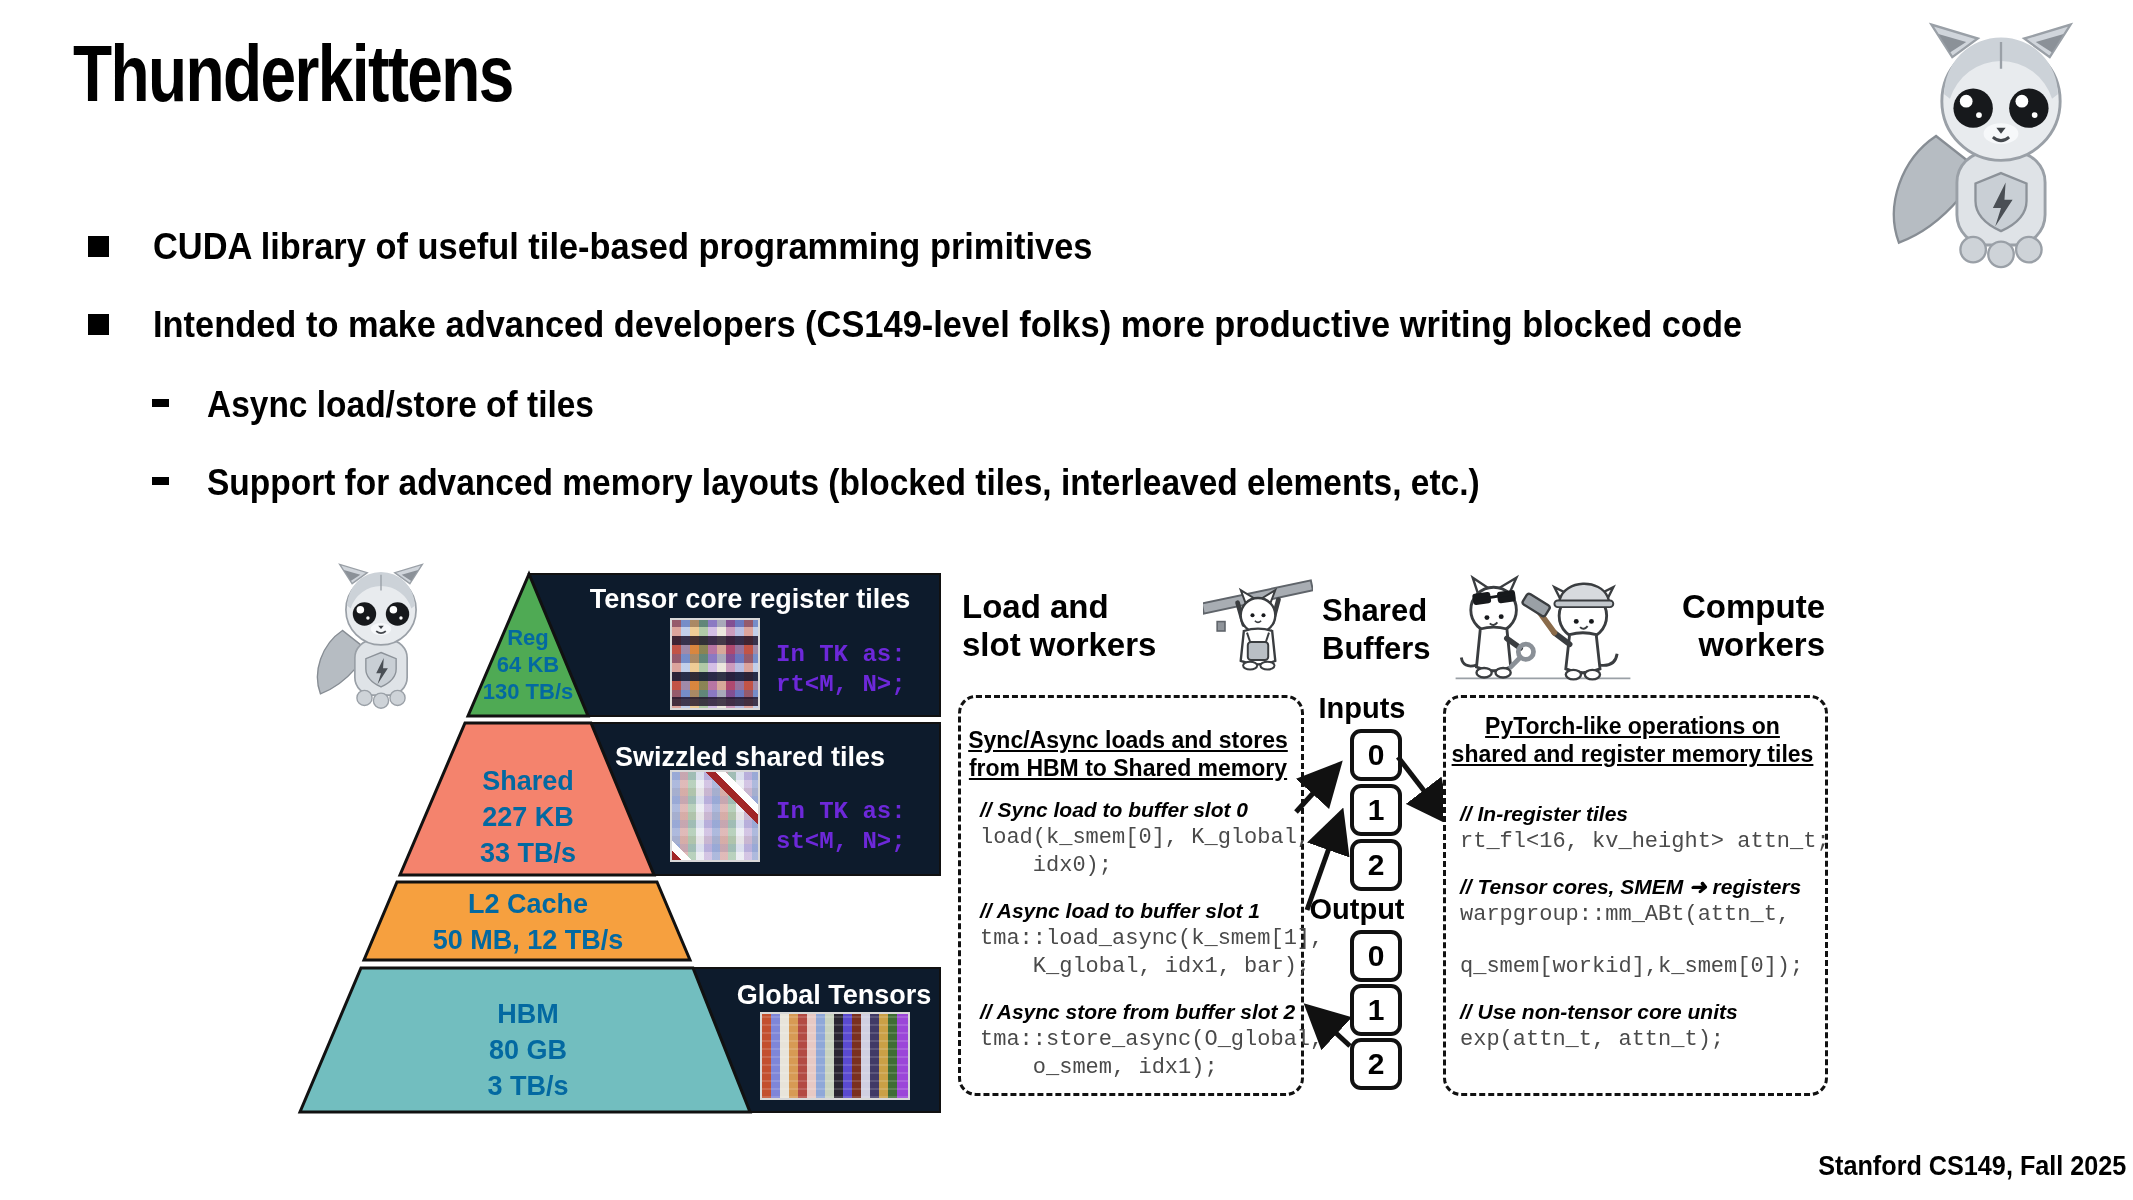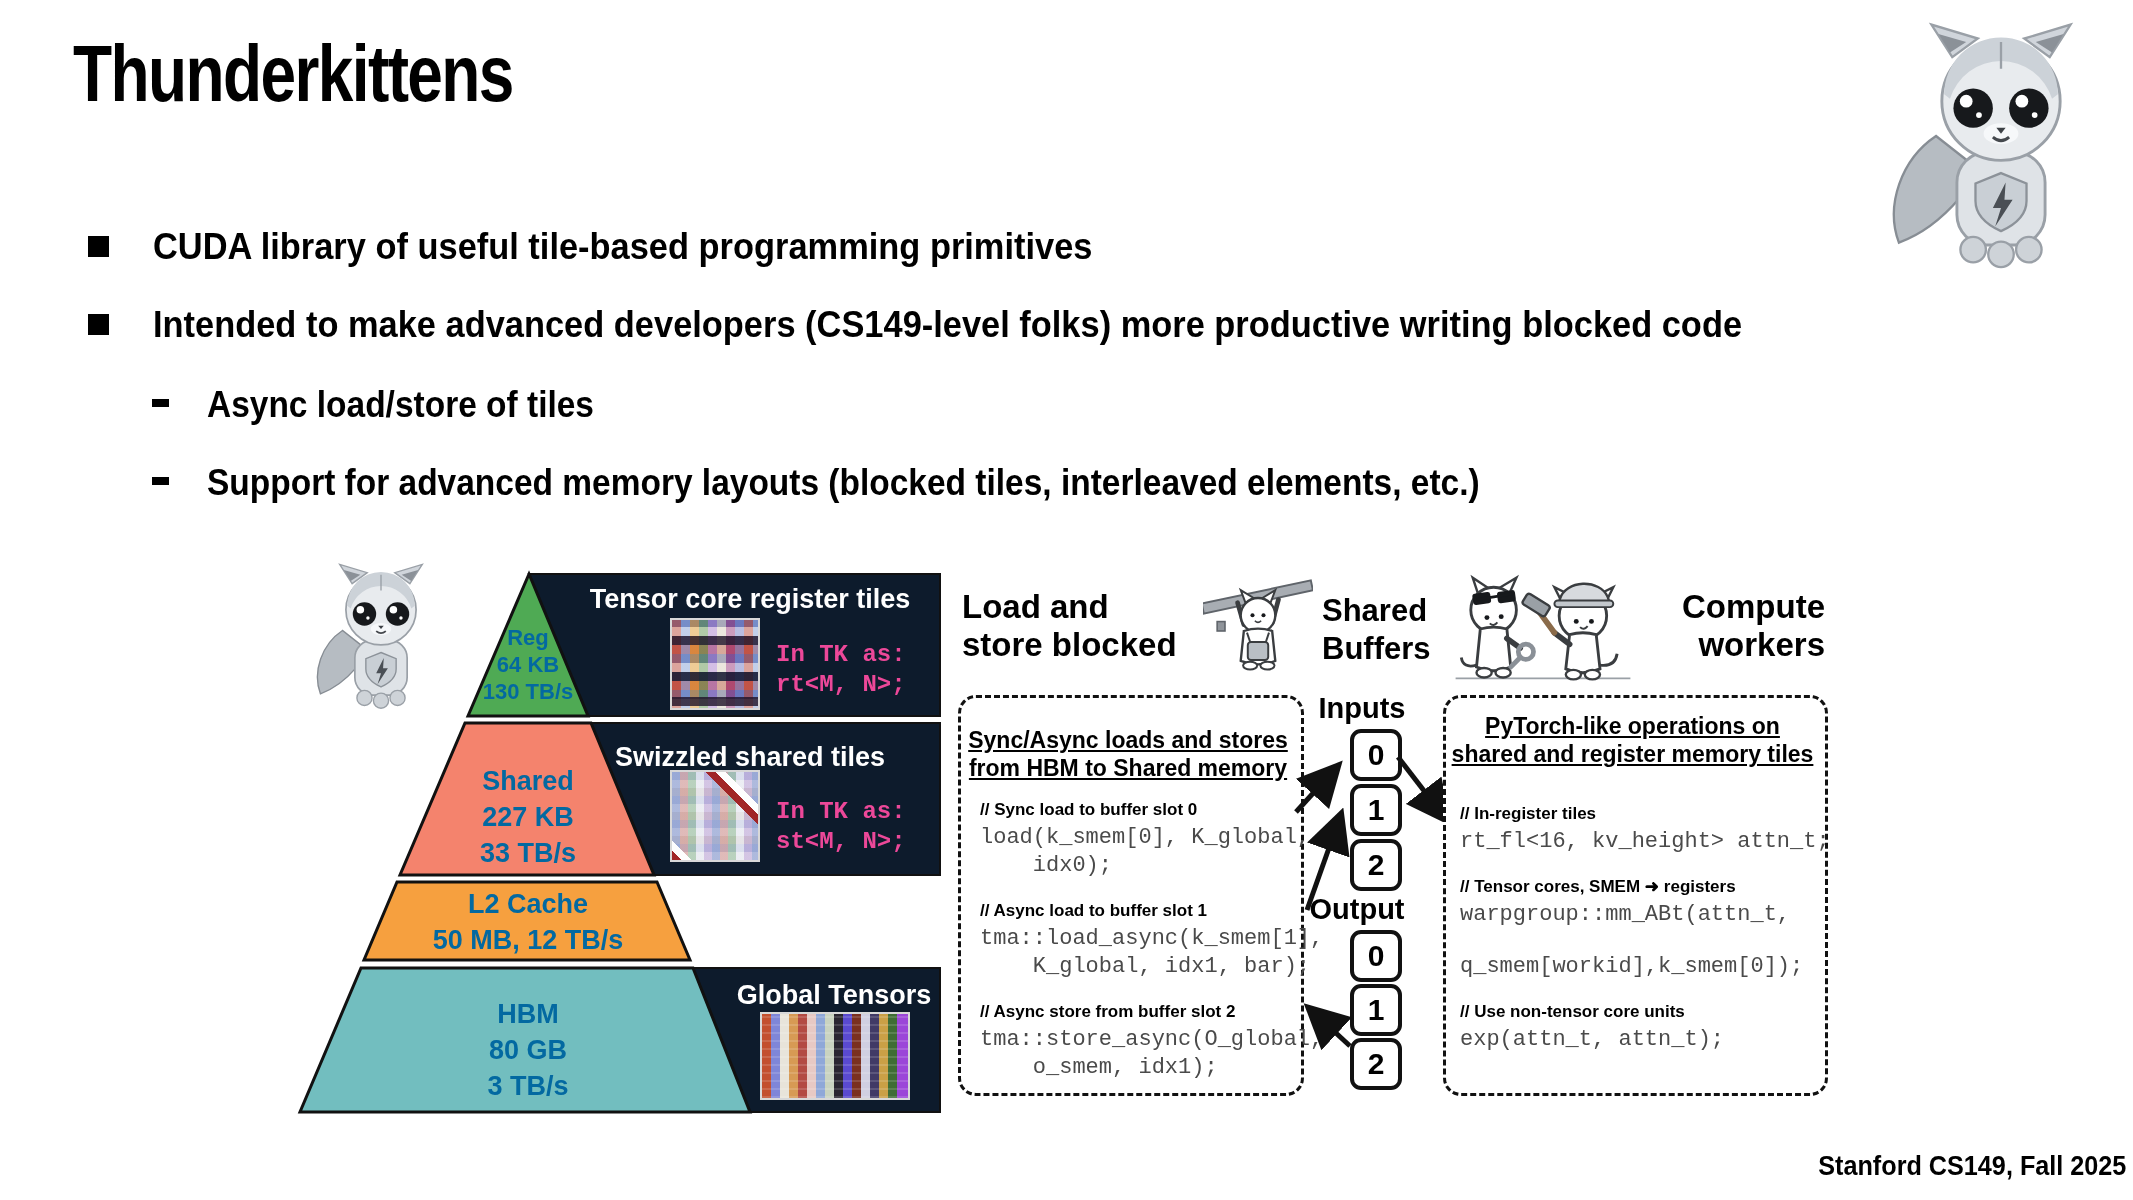--- a/index.html
+++ b/index.html
@@ -16,21 +16,21 @@
                 transform-origin:left top;margin-left:44px;}
   .bullet.lv2 .btxt{font-size:36px;margin-left:38px;}
 
   
   .footer{position:absolute;right:14px;top:1150px;font-size:28px;font-weight:bold;
           transform:scaleX(.9);transform-origin:right top;white-space:nowrap;}
 
   
   .pyr-label{position:absolute;color:#0369a1;font-weight:bold;text-align:center;}
   .panel-title{position:absolute;color:#fff;font-weight:bold;text-align:center;font-size:27px;}
-  .panel-note{position:absolute;color:#ec4899;font-weight:bold;text-align:right;
+  .panel-note{position:absolute;color:#6d28d9;font-weight:bold;text-align:right;
               font-family:"Liberation Mono","DejaVu Sans Mono",monospace;font-size:24px;line-height:30px;white-space:pre;}
 
   
   .mosaic{position:absolute;box-shadow:0 0 0 2px #d8d8d8;}
   .mosaic-reg{
     background-color:#cfd6e8;
     background-image:
       repeating-linear-gradient(0deg, rgba(18,22,48,.85) 27px, rgba(18,22,48,.85) 36px, transparent 36px, transparent 63px, rgba(30,18,40,.8) 63px, rgba(30,18,40,.8) 72px, transparent 72px, transparent 88px),
       repeating-linear-gradient(0deg, rgba(255,255,255,.45) 0 9px, rgba(70,90,170,.35) 9px 18px, rgba(200,70,60,.3) 18px 27px, rgba(255,255,255,.12) 27px 36px),
       repeating-linear-gradient(90deg, #c05a4a 0 9px, #8fa8d8 9px 18px, #e0a23f 18px 27px, #6f9e5f 27px 36px, #b08ad0 36px 45px, #ddd3c2 45px 54px, #a34a86 54px 63px, #7f86c8 63px 72px);
@@ -55,21 +55,21 @@
   
   .sec-title{position:absolute;font-weight:bold;font-size:33px;line-height:38px;}
   .sec-title.right{text-align:right;}
 
   
   .dashed-box{position:absolute;border:3px dashed #111;border-radius:18px;background:#fff;}
   .box-heading{position:absolute;font-weight:bold;font-size:23px;line-height:28px;text-align:center;
                text-decoration:underline;}
   .code-col{position:absolute;}
   .cblock{margin-bottom:17px;}
-  .cmt{font-weight:bold;font-size:17px;line-height:28px;white-space:pre;}
+  .cmt{font-weight:bold;font-size:21px;line-height:28px;white-space:pre;font-style:italic;}
   .cline{font-family:"Liberation Mono","DejaVu Sans Mono",monospace;font-size:22px;line-height:28px;
          color:#4a4a4a;white-space:pre;}
   .cline.gap{margin-top:24px;}
 
   
   .buf-label{position:absolute;font-weight:bold;font-size:29px;width:120px;text-align:center;}
   .buf-box{position:absolute;width:44px;height:44px;background:#fff;border:4px solid #111;
            border-radius:11px;display:flex;align-items:center;justify-content:center;
            font-weight:bold;font-size:30px;}
 
@@ -176,21 +176,21 @@
 
   <div class="panel-title" style="left:565px;top:742px;width:370px">Swizzled shared tiles</div>
   <div class="mosaic mosaic-swz" style="left:672px;top:772px;width:86px;height:88px"></div>
   <div class="panel-note" style="left:776px;top:797px"><span>In TK as:</span><br><span>st&lt;M, N&gt;;</span></div>
 
   <div class="panel-title" style="left:728px;top:980px;width:212px">Global Tensors</div>
   <div class="mosaic mosaic-glob" style="left:762px;top:1014px;width:146px;height:84px"></div>
 
   <div class="sec-title" style="left:962px;top:588px;width:300px">
     <div>Load and</div>
-    <div>store blocked</div>
+    <div>slot workers</div>
   </div>
 
   <svg class="abs" style="left:1203px;top:573px" width="110" height="105" viewBox="0 0 140 130">
     <g transform="rotate(-12 70 28)">
       <rect x="-2" y="22" width="142" height="13" fill="#a8adb3" stroke="#5f646a" stroke-width="2.5"></rect>
     </g>
     <line x1="52" y1="64" x2="44" y2="36" stroke="#3a3d40" stroke-width="6" stroke-linecap="round"></line>
     <line x1="88" y1="62" x2="96" y2="32" stroke="#3a3d40" stroke-width="6" stroke-linecap="round"></line>
     <path d="M54,36 L48,20 L66,31 Z" fill="#fff" stroke="#3a3d40" stroke-width="2.5"></path>
     <path d="M86,36 L92,20 L74,31 Z" fill="#fff" stroke="#3a3d40" stroke-width="2.5"></path>

